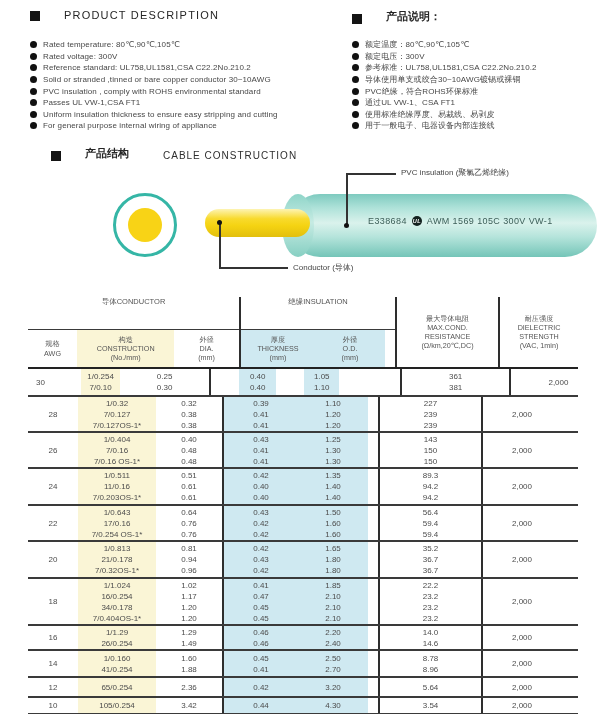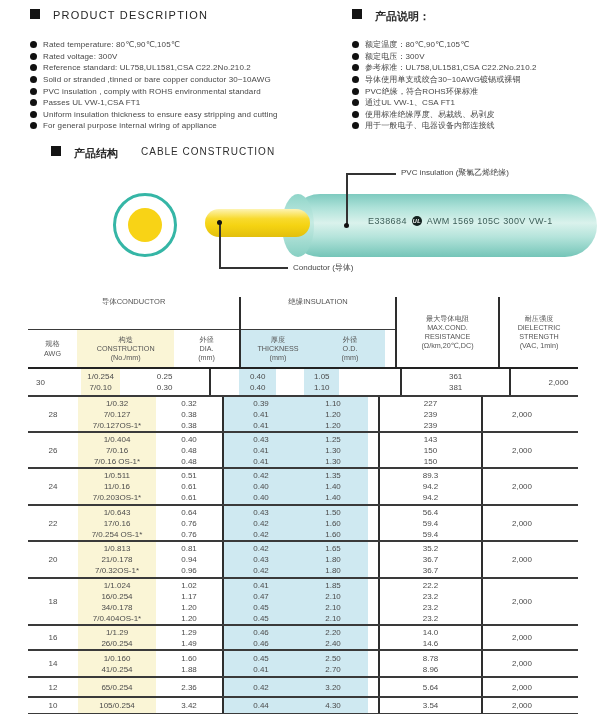--- a/index.html
+++ b/index.html
@@ -2,21 +2,21 @@
 <html><head>
 <meta charset="utf-8">
 <style>
   html,body{margin:0;padding:0;}
   body{
     width:603px;height:714px;position:relative;background:#ffffff;
     font-family:"Liberation Sans","DejaVu Sans",sans-serif;
     color:#3f3f3f;overflow:hidden;
   }
   
-  .sec-title{position:absolute;display:flex;align-items:flex-start;gap:13px;}
+  .sec-title{position:absolute;display:flex;align-items:flex-end;gap:24px;}
   .sq{width:10px;height:10px;background:#141414;flex:0 0 auto;}
   .sec-title .t-en{font-size:11px;letter-spacing:1.2px;color:#262626;}
   .sec-title .t-cn{font-size:11px;font-weight:bold;color:#262626;}
   .sec-title .t-sub{font-size:10px;letter-spacing:1px;color:#2e2e2e;margin-left:10px;}
   #title-left{left:30px;top:9px;}
   #title-right{left:352px;top:9px;}
   #title-construction{left:30px;top:146px;padding-left:21px;}
   
   .blist{position:absolute;}
   #list-left{left:30px;top:39px;width:322px;}

